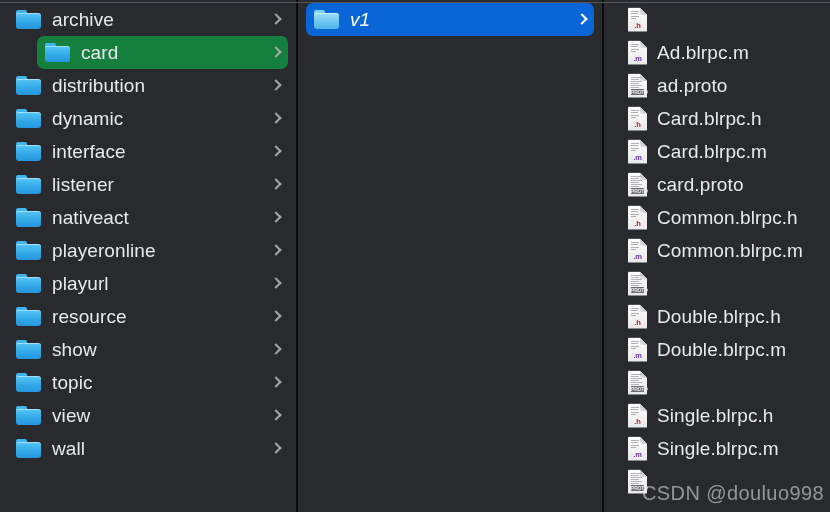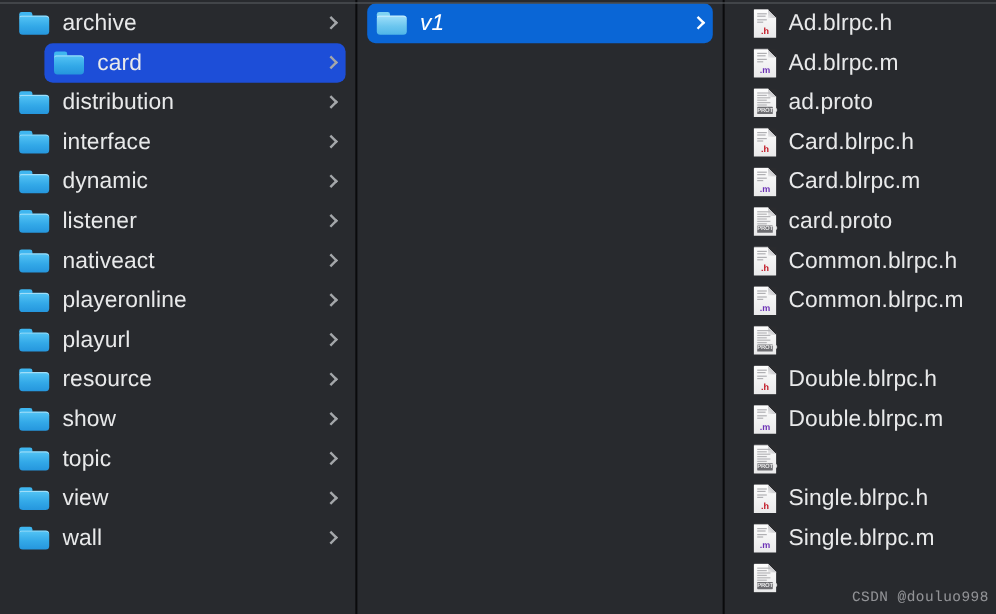--- a/index.html
+++ b/index.html
@@ -69,21 +69,21 @@
     font-size: 19px;
     letter-spacing: 0.1px;
     white-space: nowrap;
   }
   .row .label {
     flex: 1 1 auto;
     overflow: hidden;
     text-overflow: ellipsis;
   }
   .row.selected-inactive {
-    background: #1d4ed8;
+    background: #15803d;
     margin-left: 37px;
   }
   .row.selected-active {
     background: #0a66d6;
     color: #ffffff;
   }
 
   
   .folder-icon {
     position: relative;
@@ -234,27 +234,27 @@
     background: #b6b6b9;
   }
   .doc-icon.ext-proto .body-lines i:nth-child(odd)  { width: 11px; }
   .doc-icon.ext-proto .body-lines i:nth-child(even) { width: 8px; }
 
   
   #watermark {
     position: absolute;
     right: 6px;
     bottom: 7px;
-    font-size: 12px;
+    font-size: 20px;
     color: rgba(235,235,238,0.55);
     letter-spacing: 0.4px;
     z-index: 9;
     pointer-events: none;
     white-space: nowrap;
-    font-family: Liberation Mono, monospace;
+    font-family: Liberation Sans, sans-serif;
   }
 </style>
 </head>
 <body>
 
 <div id="finder-window">
 
   <div id="top-hairline"></div>
 
   <div class="column col-folders">
@@ -281,29 +281,29 @@
             <span class="body"></span>
           </span>
           <span class="label">distribution</span>
           <span class="chevron"></span>
         </div>
         <div class="row">
           <span class="folder-icon">
             <span class="tab"></span>
             <span class="body"></span>
           </span>
+          <span class="label">dynamic</span>
+          <span class="chevron"></span>
+        </div>
+        <div class="row">
+          <span class="folder-icon">
+            <span class="tab"></span>
+            <span class="body"></span>
+          </span>
           <span class="label">interface</span>
-          <span class="chevron"></span>
-        </div>
-        <div class="row">
-          <span class="folder-icon">
-            <span class="tab"></span>
-            <span class="body"></span>
-          </span>
-          <span class="label">dynamic</span>
           <span class="chevron"></span>
         </div>
         <div class="row">
           <span class="folder-icon">
             <span class="tab"></span>
             <span class="body"></span>
           </span>
           <span class="label">listener</span>
           <span class="chevron"></span>
         </div>
@@ -398,21 +398,20 @@
             <span class="sheet"></span>
             <span class="fold"></span>
             <span class="lines">
               <i></i>
               <i></i>
               <i></i>
               <i></i>
             </span>
             <span class="ext">.h</span>
           </span>
-          <span class="label">Ad.blrpc.h</span>
         </div>
         <div class="file-row">
           <span class="doc-icon ext-m">
             <span class="sheet"></span>
             <span class="fold"></span>
             <span class="lines">
               <i></i>
               <i></i>
               <i></i>
               <i></i>

